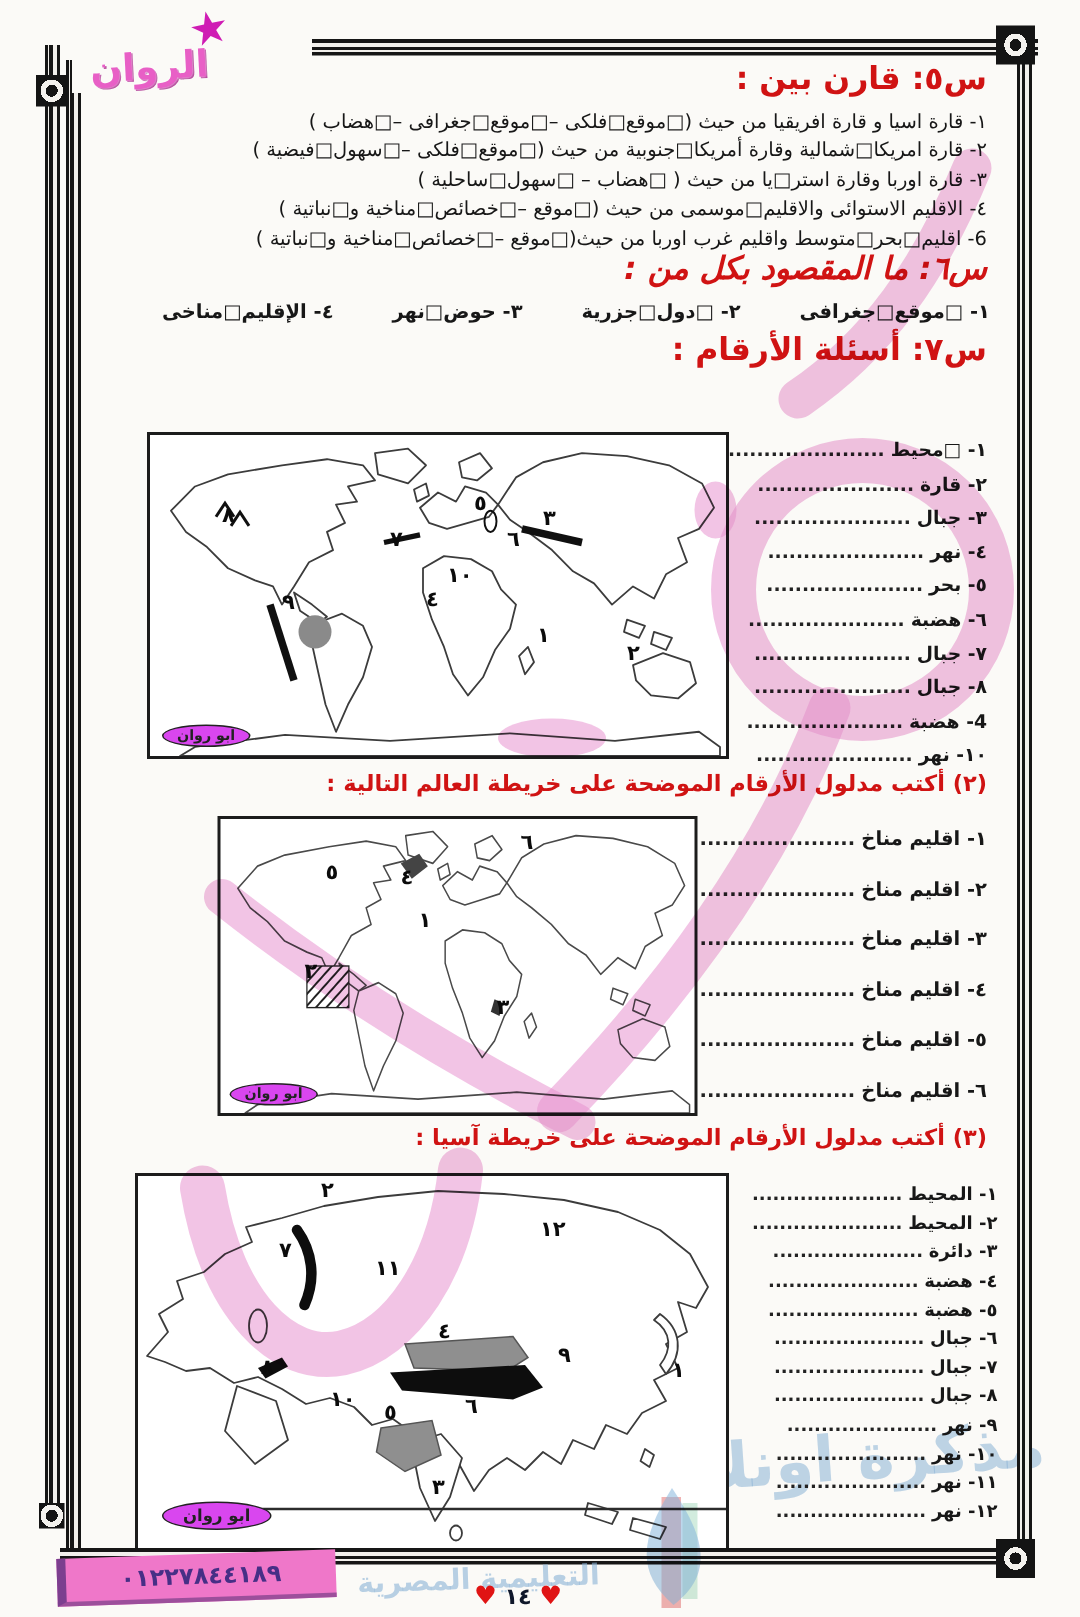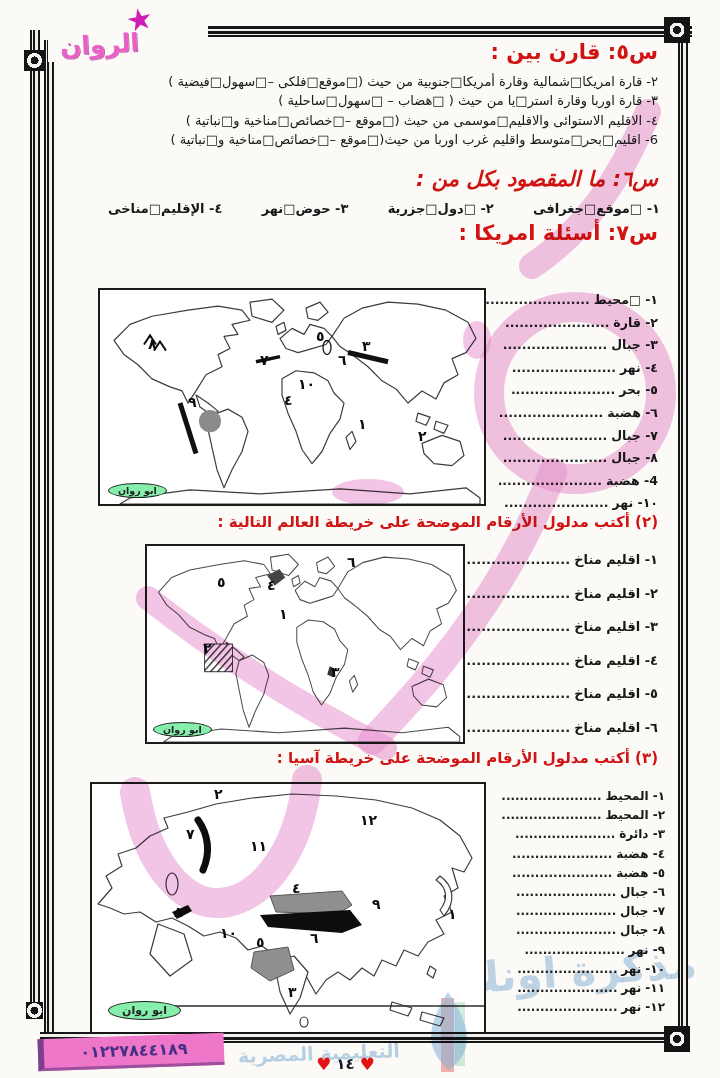--- a/index.html
+++ b/index.html
@@ -35,21 +35,21 @@
   .list-2{right:62px;top:552px;font-size:13px;}
   .list-2 .ans-row{margin-bottom:18.5px;}
   .list-3{right:55px;top:789px;font-size:12px;}
   .list-3 .ans-row{margin-bottom:5.2px;}
 
   
   .map-box{position:absolute;background:#fff;border:2px solid #1c1c1c;z-index:1;}
   .map-box svg{display:block;}
   .map-numbers{position:absolute;inset:0;}
   .mapnum{position:absolute;font-weight:bold;font-size:14px;color:#0b0b0b;}
-  .stamp{position:absolute;border:1.6px solid #222;border-radius:50%;background:#86efac;
+  .stamp{position:absolute;border:1.6px solid #222;border-radius:50%;background:#d946ef;
     font-size:9.5px;font-weight:bold;color:#222;padding:1px 9px;white-space:nowrap;z-index:2;}
 
   
   .wm-svg{position:absolute;inset:0;z-index:5;pointer-events:none;mix-blend-mode:multiply;}
   .wm-text-lg{position:absolute;left:415px;top:948px;z-index:0;font-size:42px;font-weight:bold;
     color:rgba(139,178,214,.55);transform:rotate(-4deg);white-space:nowrap;}
   .wm-text-sm{position:absolute;left:238px;top:1042px;z-index:4;font-size:19px;font-weight:bold;
     color:rgba(139,178,214,.6);transform:rotate(-2deg);white-space:nowrap;}
   .phone-strip{position:absolute;left:38px;top:1036px;width:180px;height:29px;background:#ef77c9;
     border-left:6px solid #7c3f8f;border-bottom:3px solid #9c4f9b;transform:rotate(-2deg);z-index:6;
@@ -76,35 +76,36 @@
   <div class="corner" style="left:24px;top:50px;width:21px;height:21px;"></div>
   <div class="corner" style="left:26px;top:1002px;width:17px;height:17px;"></div>
 
   <div class="logo">
     <span class="logo-star">★</span>
     <span class="logo-word">الروان</span>
   </div>
 
   <div class="h-red q-title" style="right:62px;top:40px;">س٥: قارن بين :</div>
   <div class="q5-items">
+      <div>١- قارة اسيا و قارة افريقيا من حيث (□موقع□فلكى –□موقع□جغرافى –□هضاب )</div>
       <div>٢- قارة امريكا□شمالية وقارة أمريكا□جنوبية من حيث (□موقع□فلكى –□سهول□فيضية )</div>
       <div>٣- قارة اوربا وقارة استر□يا من حيث ( □هضاب – □سهول□ساحلية )</div>
       <div>٤- الاقليم الاستوائى والاقليم□موسمى من حيث (□موقع –□خصائص□مناخية و□نباتية )</div>
       <div>6- اقليم□بحر□متوسط واقليم غرب اوربا من حيث(□موقع –□خصائص□مناخية و□نباتية )</div>
     </div>
 
   <div class="h-red q-title" style="right:62px;top:167px;font-style:italic;">س٦: ما المقصود بكل من :</div>
   <div class="q6-row">
       <div>١- □موقع□جغرافى</div>
       <div>٢- □دول□جزرية</div>
       <div>٣- حوض□نهر</div>
       <div>٤- الإقليم□مناخى</div>
     </div>
 
-  <div class="h-red q-title" style="right:62px;top:221px;">س٧: أسئلة امريكا :</div>
+  <div class="h-red q-title" style="right:62px;top:221px;">س٧: أسئلة الأرقام :</div>
 
   <div class="ans-list list-1">
 
   <div class="ans-row"><span class="ans-label">١- □محيط</span> <span class="ans-dots">......................</span></div>
       <div class="ans-row"><span class="ans-label">٢- قارة</span> <span class="ans-dots">......................</span></div>
       <div class="ans-row"><span class="ans-label">٣- جبال</span> <span class="ans-dots">......................</span></div>
       <div class="ans-row"><span class="ans-label">٤- نهر</span> <span class="ans-dots">......................</span></div>
       <div class="ans-row"><span class="ans-label">٥- بحر</span> <span class="ans-dots">......................</span></div>
       <div class="ans-row"><span class="ans-label">٦- هضبة</span> <span class="ans-dots">......................</span></div>
       <div class="ans-row"><span class="ans-label">٧- جبال</span> <span class="ans-dots">......................</span></div>

